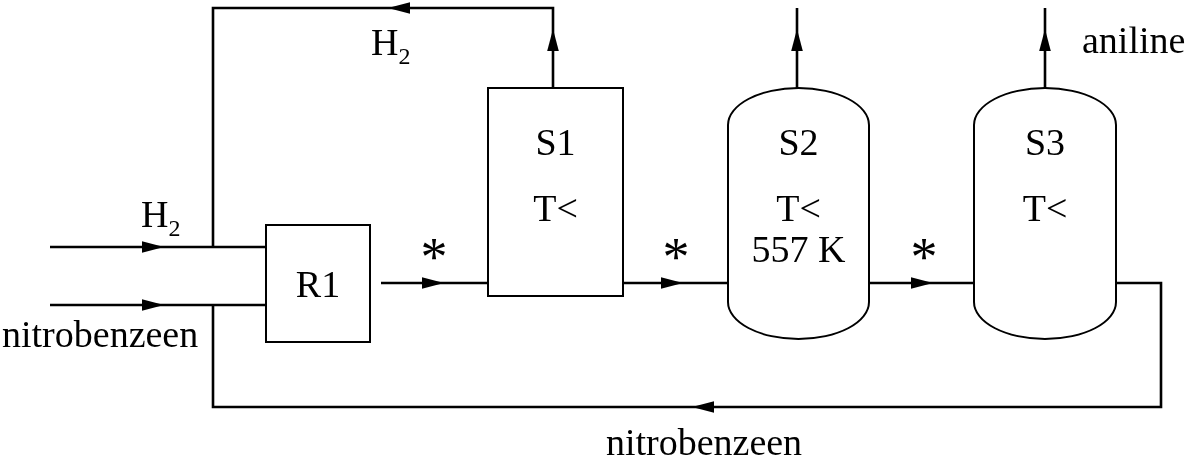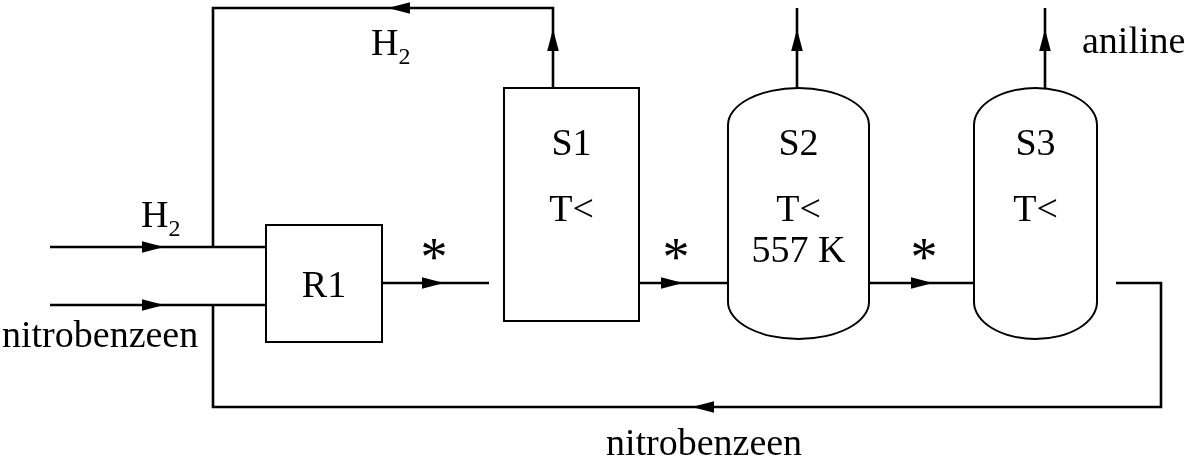--- a/index.html
+++ b/index.html
@@ -102,36 +102,36 @@
     <polygon points="164,247 142,241.2 142,252.8"></polygon>
     <polygon points="164,305 142,299.2 142,310.8"></polygon>
     <polygon points="444,283 422,277.2 422,288.8"></polygon>
     <polygon points="683,283 661,277.2 661,288.8"></polygon>
     <polygon points="933,283 911,277.2 911,288.8"></polygon>
     <polygon points="797,29 791.2,51 802.8,51"></polygon>
     <polygon points="1045,29 1039.2,51 1050.8,51"></polygon>
     <polygon points="692,407 714,401.2 714,412.8"></polygon>
   </svg>
 
-  <div class="unit reactor" style="left:265px; top:224px; width:118px; height:119px;">
+  <div class="unit reactor" style="left:265px; top:224px; width:106px; height:119px;">
     <span>R1</span>
   </div>
 
-  <div class="unit" style="left:487px; top:87px; width:137px; height:235px;margin-left:16px;">
+  <div class="unit" style="left:487px; top:87px; width:137px; height:210px;">
     <span class="uname">S1</span>
     <span class="t1">T&lt;</span>
   </div>
 
   <div class="unit capsule" style="left:727px; top:87px; width:143px; height:253px;">
     <span class="uname">S2</span>
     <span class="t1">T&lt;</span>
     <span class="t2">557 K</span>
   </div>
 
-  <div class="unit capsule" style="left:973px; top:87px; width:125px; height:253px;">
+  <div class="unit capsule" style="left:973px; top:87px; width:144px; height:253px;">
     <span class="uname">S3</span>
     <span class="t1">T&lt;</span>
   </div>
 
   <div class="lbl" style="left:371px; top:20px;">
     <span>H</span><sub>2</sub>
   </div>
 
   <div class="lbl" style="left:141px; top:192px;">
     <span>H</span><sub>2</sub>

